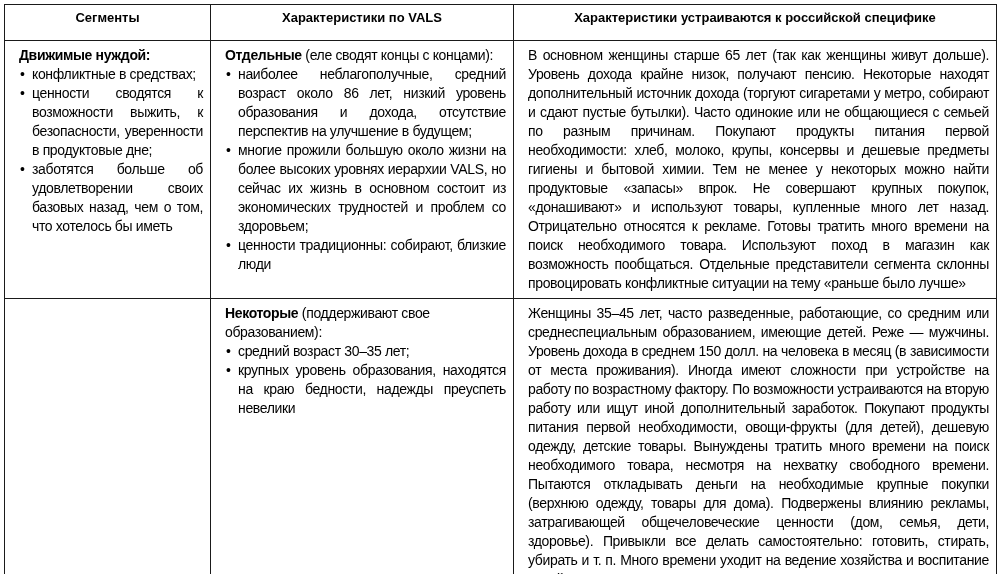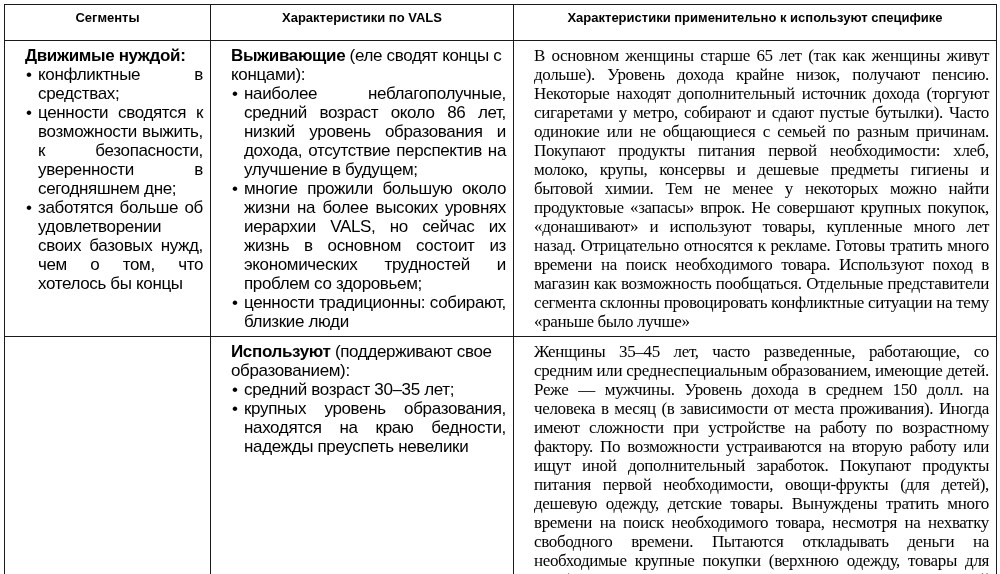--- a/index.html
+++ b/index.html
@@ -24,83 +24,83 @@
   }
   th {
     font-size: 13px;
     font-weight: bold;
     text-align: center;
     padding: 5px 6px 4px 6px;
     height: 36px;
     line-height: 15px;
   }
   td {
-    padding: 5px 7px 5px 20px;
-    font-size: 17px;
+    padding: 5px 7px 5px 14px;
+    font-size: 14px;
     line-height: 19px;
     letter-spacing: -0.35px;
   }
   tr.r1 { height: 231px; }
   .cell-title { font-weight: bold; text-align: left; }
   .cell-title .rest { font-weight: normal; margin-top: 30px; }
   ul.blist { list-style: none; margin: 0; padding: 0; }
   ul.blist li {
     position: relative;
     padding-left: 13px;
     text-align: justify;
   }
   ul.blist li .b {
     position: absolute;
     left: 1px;
     top: 0;
   }
-  .para { text-align: justify; font-family: Liberation Serif, serif; }
+  .para { text-align: justify; }
 </style>
 </head>
 <body>
 
 <table class="tbl">
   <colgroup>
     <col class="c1">
       <col class="c2">
       <col class="c3">
   </colgroup>
   <thead>
     <tr>
       <th>Сегменты</th>
       <th>Характеристики по VALS</th>
-      <th>Характеристики применительно к используют специфике</th>
+      <th>Характеристики устраиваются к российской специфике</th>
     </tr>
   </thead>
   <tbody>
     <tr class="r1">
       <td>
         <div class="cell-title">Движимые нуждой:</div>
         <ul class="blist">
           <li><span class="b">•</span><span>конфликтные в средствах;</span></li>
-          <li><span class="b">•</span><span>ценности сводятся к возможности выжить, к безопасности, уверенности в сегодняшнем дне;</span></li>
-          <li><span class="b">•</span><span>заботятся больше об удовлетворении своих базовых нужд, чем о том, что хотелось бы концы</span></li>
+          <li><span class="b">•</span><span>ценности сводятся к возможности выжить, к безопасности, уверенности в продуктовые дне;</span></li>
+          <li><span class="b">•</span><span>заботятся больше об удовлетворении своих базовых назад, чем о том, что хотелось бы иметь</span></li>
         </ul>
       </td>
       <td>
-        <div class="cell-title"><b>Выживающие</b><span class="rest"> (еле сводят концы с концами):</span></div>
+        <div class="cell-title"><b>Отдельные</b><span class="rest"> (еле сводят концы с концами):</span></div>
         <ul class="blist">
           <li><span class="b">•</span><span>наиболее неблагополучные, средний возраст около 86 лет, низкий уровень образования и дохода, отсутствие перспектив на улучшение в будущем;</span></li>
           <li><span class="b">•</span><span>многие прожили большую около жизни на более высоких уровнях иерархии VALS, но сейчас их жизнь в основном состоит из экономических трудностей и проблем со здоровьем;</span></li>
           <li><span class="b">•</span><span>ценности традиционны: собирают, близкие люди</span></li>
         </ul>
       </td>
       <td>
         <div class="para">В основном женщины старше 65 лет (так как женщины живут дольше). Уровень дохода крайне низок, получают пенсию. Некоторые находят дополнительный источник дохода (торгуют сигаретами у метро, собирают и сдают пустые бутылки). Часто одинокие или не общающиеся с семьей по разным причинам. Покупают продукты питания первой необходимости: хлеб, молоко, крупы, консервы и дешевые предметы гигиены и бытовой химии. Тем не менее у некоторых можно найти продуктовые «запасы» впрок. Не совершают крупных покупок, «донашивают» и используют товары, купленные много лет назад. Отрицательно относятся к рекламе. Готовы тратить много времени на поиск необходимого товара. Используют поход в магазин как возможность пообщаться. Отдельные представители сегмента склонны провоцировать конфликтные ситуации на тему «раньше было лучше»</div>
       </td>
     </tr>
     <tr>
       <td></td>
       <td>
-        <div class="cell-title"><b>Используют</b><span class="rest"> (поддерживают свое образованием):</span></div>
+        <div class="cell-title"><b>Некоторые</b><span class="rest"> (поддерживают свое образованием):</span></div>
         <ul class="blist">
           <li><span class="b">•</span><span>средний возраст 30–35 лет;</span></li>
           <li><span class="b">•</span><span>крупных уровень образования, находятся на краю бедности, надежды преуспеть невелики</span></li>
         </ul>
       </td>
       <td>
         <div class="para">Женщины 35–45 лет, часто разведенные, работающие, со средним или среднеспециальным образованием, имеющие детей. Реже — мужчины. Уровень дохода в среднем 150 долл. на человека в месяц (в зависимости от места проживания). Иногда имеют сложности при устройстве на работу по возрастному фактору. По возможности устраиваются на вторую работу или ищут иной дополнительный заработок. Покупают продукты питания первой необходимости, овощи-фрукты (для детей), дешевую одежду, детские товары. Вынуждены тратить много времени на поиск необходимого товара, несмотря на нехватку свободного времени. Пытаются откладывать деньги на необходимые крупные покупки (верхнюю одежду, товары для дома). Подвержены влиянию рекламы, затрагивающей общечеловеческие ценности (дом, семья, дети, здоровье). Привыкли все делать самостоятельно: готовить, стирать, убирать и т. п. Много времени уходит на ведение хозяйства и воспитание детей. Иногда проживают вместе с представителями сегмента Выживающих. Поначалу думают, что им будет лучше, но потом смиряются. Подбадривают себя мыслью «нашим детям будет легче». Девиз многих — «ничего, вытяну как-нибудь»</div>
       </td>
     </tr>
   </tbody>

